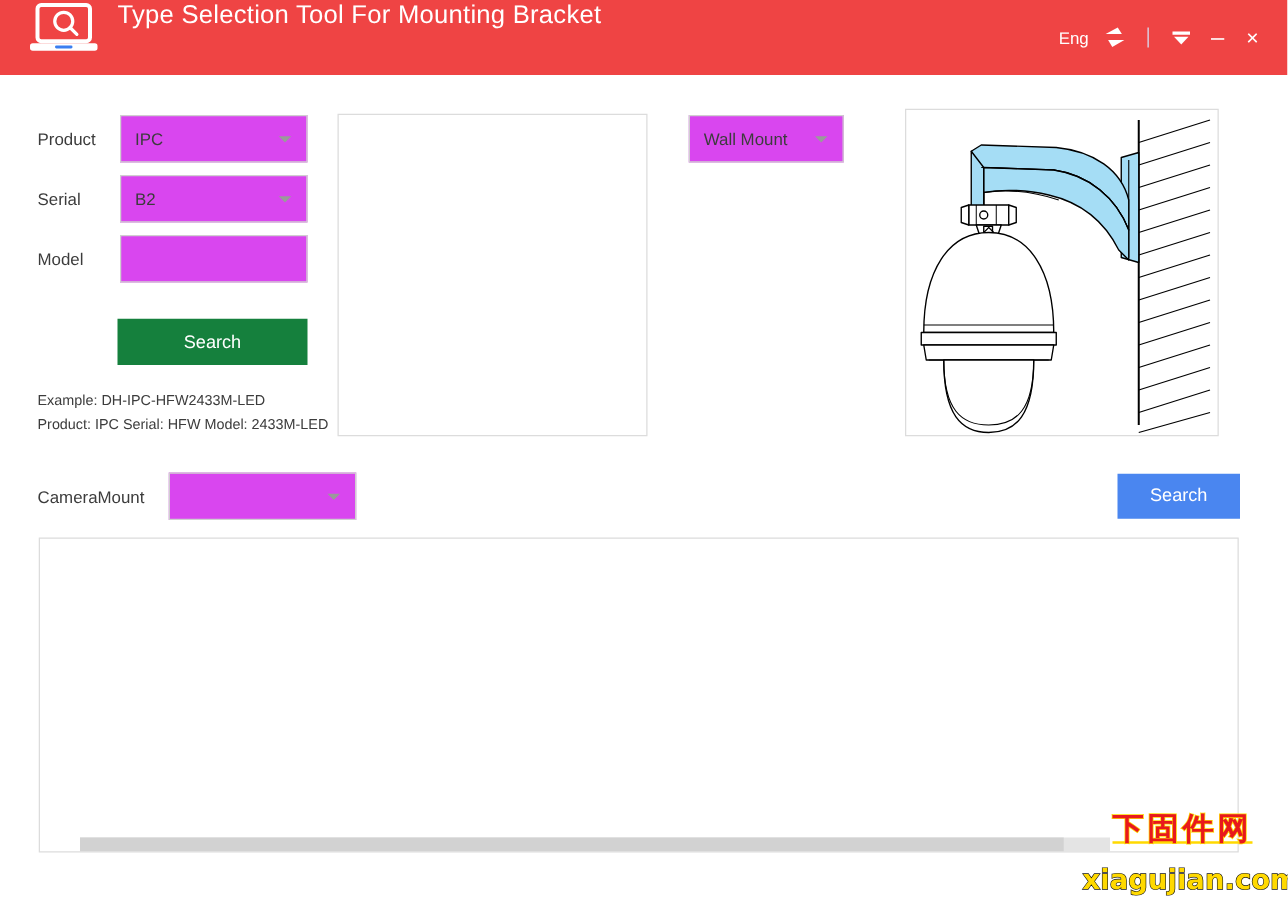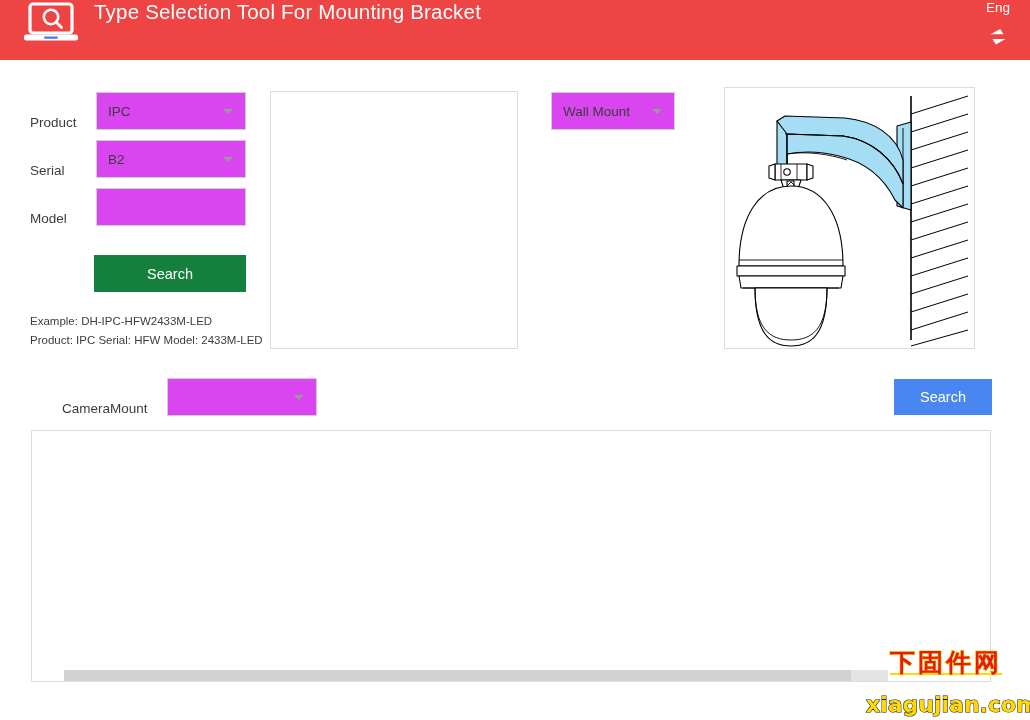--- a/index.html
+++ b/index.html
@@ -32,21 +32,21 @@
     margin-left: 14px;
     color: #ffffff;
     font-size: 20.5px;
     font-weight: 400;
     letter-spacing: 0.2px;
     white-space: nowrap;
   }
   .tb-right {
     position: absolute; right: 14px; top: 0;
     height: 60px;
-    display: flex; align-items: center; gap: 12px; flex-direction: column;
+    display: flex; align-items: center; gap: 0px;
   }
   .tb-lang {
     color: #ffffff; font-size: 13.5px;
     padding: 0 6px; cursor: default;
   }
   .tb-icon {
     width: 30px; height: 30px;
     display: flex; align-items: center; justify-content: center;
     cursor: default;
   }
@@ -58,21 +58,21 @@
     width: 28px; height: 30px;
     display: flex; align-items: center; justify-content: center;
     color: #ffffff; font-size: 17px; line-height: 1;
     cursor: default;
   }
   .tb-min { font-size: 19px; }
 
   
   .field-row {
     position: absolute;
-    display: flex; align-items: flex-end;
+    display: flex; align-items: center;
   }
   .field-label {
     width: 66px;
     font-size: 13.5px;
     color: #3c3c3c;
     white-space: nowrap;
   }
   .ctl {
     position: relative;
     background: #d946ef;
@@ -324,21 +324,21 @@
 
         <path d="M30 200 C30 244 44 258 66 258 C88 258 102 244 102 200 Z" fill="#ffffff"></path>
         <path d="M30 200 C30 240 44 252 66 252 C88 252 102 240 102 200" stroke-width="0.9"></path>
 
         <path d="M62 98 L66 94 L70 98" stroke-width="0.9"></path>
       </g>
     </svg>
   </div>
 
   <div class="field-row" style="left:30px; top:378px;">
-    <div class="field-label" style="width:105px;margin-left:32px;">CameraMount</div>
+    <div class="field-label" style="width:105px;">CameraMount</div>
     <div class="ctl" style="width:150px;">
       <span class="ctl-text"></span>
       <span class="caret"></span>
     </div>
   </div>
 
   <div class="export-btn">Search</div>
 
   <div id="list-panel">
     <div class="hscroll-track">

